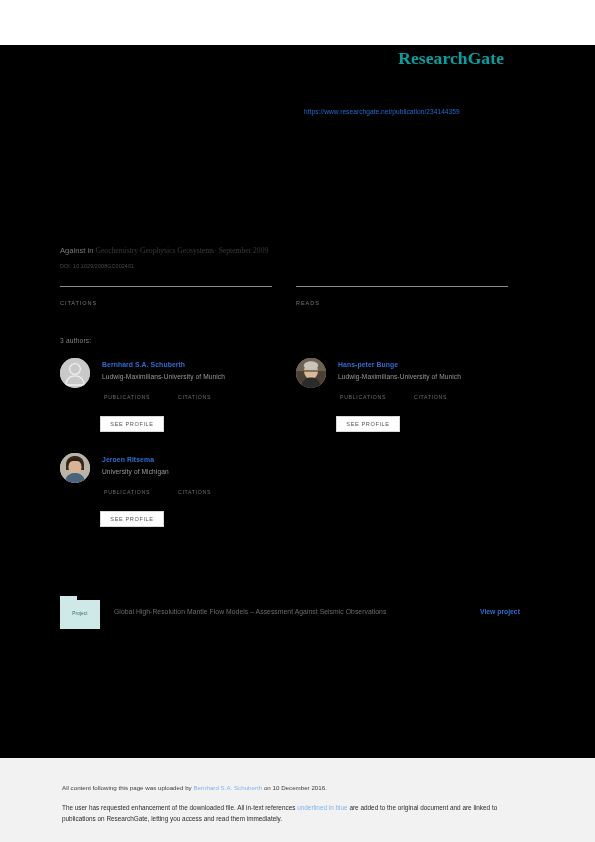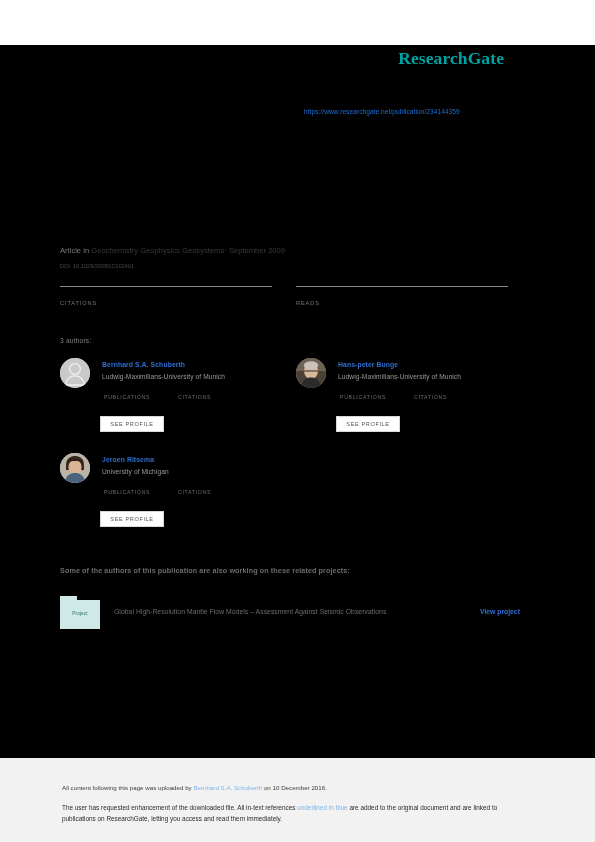--- a/index.html
+++ b/index.html
@@ -73,20 +73,21 @@
     color: #3c3c3c;
   }
   .article-line .kw {
     color: #7a7a7a;
   }
   .article-line .kw-italic {
     color: #7a7a7a;
   }
   .article-line .jrnl {
     color: #3a3a3a;
+    font-family: Liberation Serif, serif;
   }
 
   .doi-line {
     position: absolute;
     left: 60px;
     top: 263px;
     font-size: 5.4px;
     color: #4a4a4a;
     white-space: nowrap;
     letter-spacing: .1px;
@@ -307,21 +308,21 @@
 
 <div class="page">
 
   <div class="top-white"></div>
   <div class="black-body"></div>
 
   <div class="rg-logo">ResearchGate</div>
   <div class="pub-url">https://www.researchgate.net/publication/234144359</div>
 
   <div class="article-line">
-    <span class="kw">Article</span>
+    <span class="kw">Against</span>
     <span class="kw-italic">in</span>
     <span class="jrnl">Geochemistry Geophysics Geosystems</span><span class="jrnl">·</span>
     <span class="jrnl">September 2009</span>
   </div>
   <div class="doi-line">DOI: 10.1029/2008GC002401</div>
 
   <div class="stat stat-citations">
     <div class="rule"></div>
     <div class="num"></div>
     <div class="lbl">CITATIONS</div>
@@ -401,21 +402,20 @@
         <div class="mlbl">PUBLICATIONS</div>
       </div>
       <div class="metric metric-cits">
         <div class="mnum"></div>
         <div class="mlbl">CITATIONS</div>
       </div>
     </div>
     <div class="see-profile">SEE PROFILE</div>
   </div>
 
-  <div class="related-head">Some of the authors of this publication are also working on these related projects:</div>
   <div class="project-row">
     <div class="project-icon">
       <div class="tab"></div>
       <div class="folder"></div>
       <div class="ptext">Project</div>
     </div>
     <div class="project-title">Global High-Resolution Mantle Flow Models – Assessment Against Seismic Observations</div>
     <div class="project-view">View project</div>
   </div>
 

